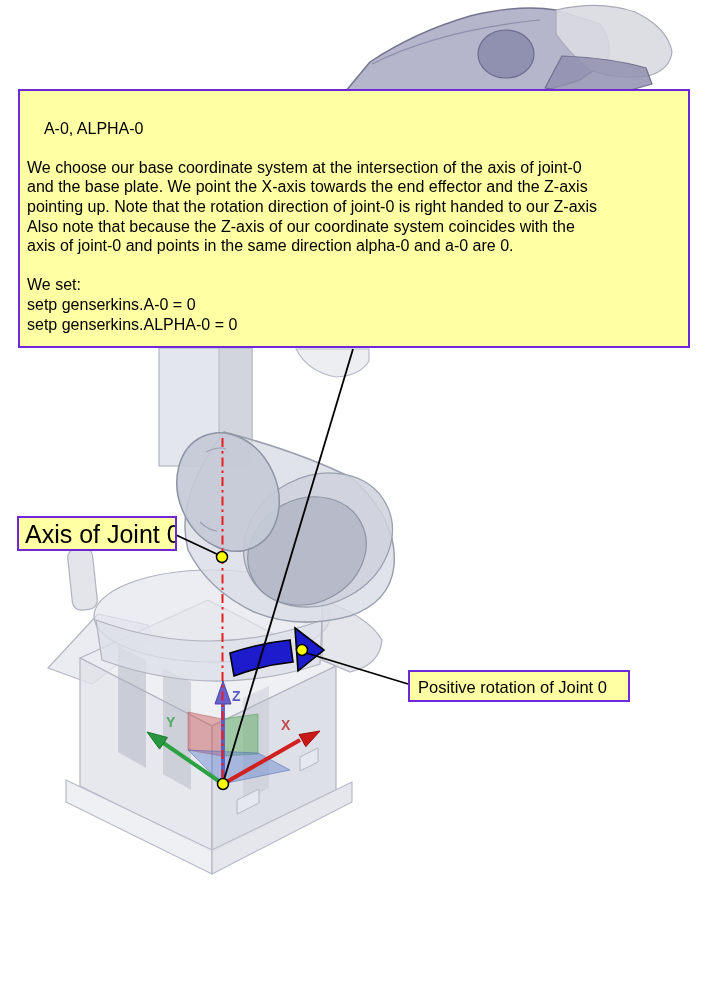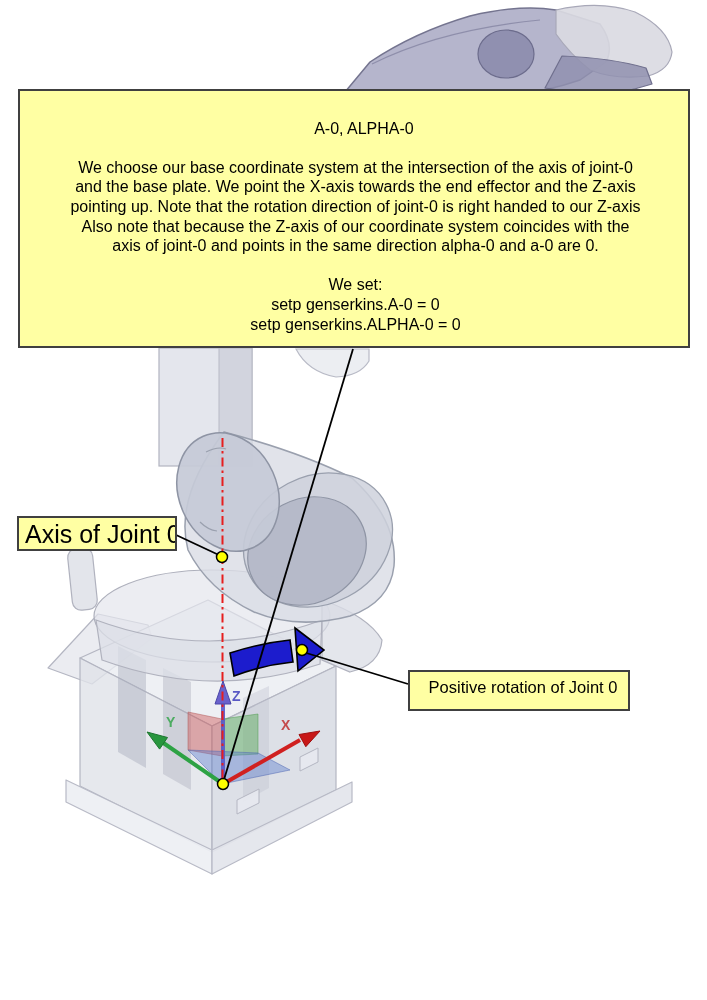--- a/index.html
+++ b/index.html
@@ -1,24 +1,24 @@
 <!DOCTYPE html>
 <html><head>
 <meta charset="utf-8">
 <style>
   html,body{margin:0;padding:0;background:#ffffff;}
   body{font-family:"Liberation Sans",sans-serif;}
   #stage{position:relative;width:707px;height:1000px;background:#ffffff;overflow:hidden;}
   #diagram-svg{position:absolute;left:0;top:0;width:707px;height:1000px;}
-  .callout{position:absolute;background:#ffffa3;border:2px solid #404040;color:#000;box-sizing:border-box;text-align:center;}
+  .callout{position:absolute;background:#ffffa3;border:2px solid #6d28d9;color:#000;box-sizing:border-box;}
   #info-box{left:18px;top:89px;width:672px;height:259px;padding:8px 4px 8px 7px;
             font-size:16px;line-height:19.6px;white-space:pre;overflow:hidden;}
   #axis-callout{left:17px;top:516px;width:160px;height:35px;padding:4px 0 0 6px;
                 font-size:25px;line-height:24px;white-space:nowrap;overflow:hidden;}
-  #rotation-callout{left:408px;top:670px;width:222px;height:41px;padding:5px 0 0 8px;
+  #rotation-callout{left:408px;top:670px;width:222px;height:32px;padding:5px 0 0 8px;
                 font-size:16.5px;line-height:20px;white-space:nowrap;overflow:hidden;}
   text{font-family:"Liberation Sans",sans-serif;font-weight:bold;}
 </style>
 </head>
 <body>
 
 <div id="stage">
 
   <svg id="diagram-svg" viewBox="0 0 707 1000">
 

